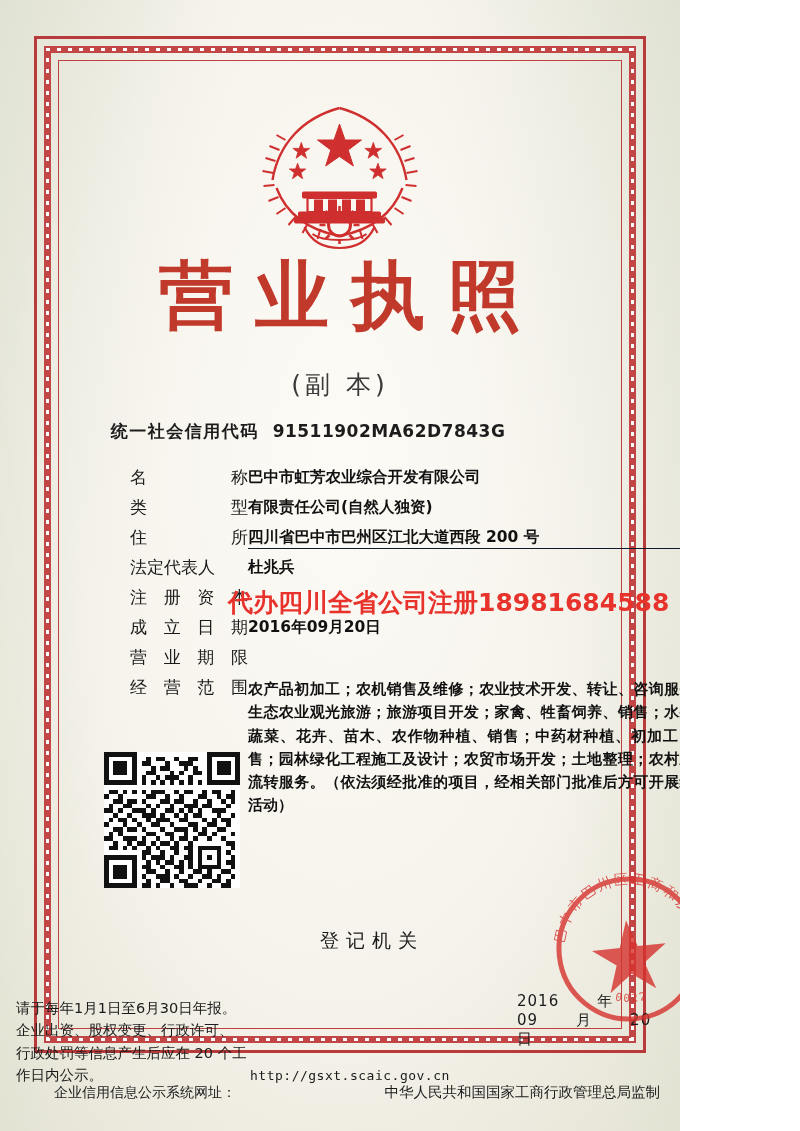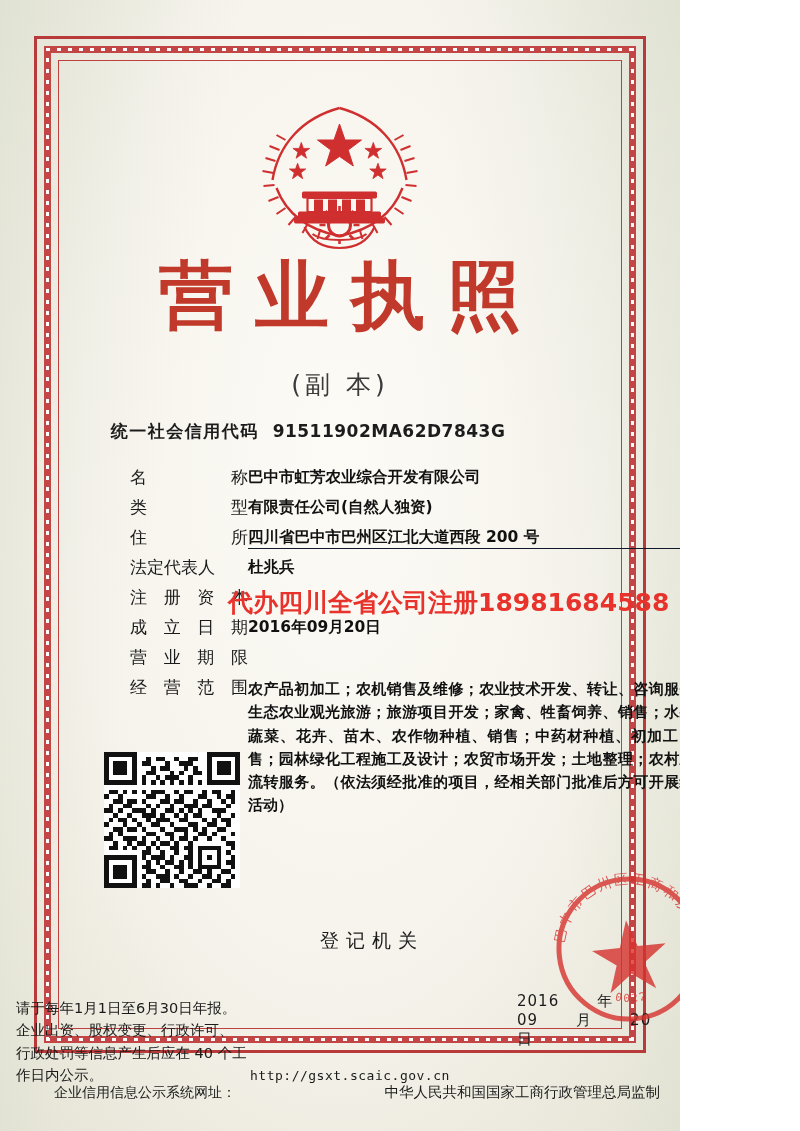--- a/index.html
+++ b/index.html
@@ -673,19 +673,19 @@
         <textPath href="#sealArcBottom" startOffset="38%">0022</textPath>
       </text>
     </svg>
   </div>
 
   <div id="watermark">代办四川全省公司注册18981684588</div>
 
   <div id="footer-left">
     <div>请于每年1月1日至6月30日年报。</div>
     <div>企业出资、股权变更、行政许可、</div>
-    <div>行政处罚等信息产生后应在 40 个工</div>
+    <div>行政处罚等信息产生后应在 20 个工</div>
     <div>作日内公示。</div>
   </div>
   <div id="footer-site-label">企业信用信息公示系统网址：</div>
   <div id="footer-url">http://gsxt.scaic.gov.cn</div>
   <div id="footer-right">中华人民共和国国家工商行政管理总局监制</div>
 </div>
 
 </body></html>

